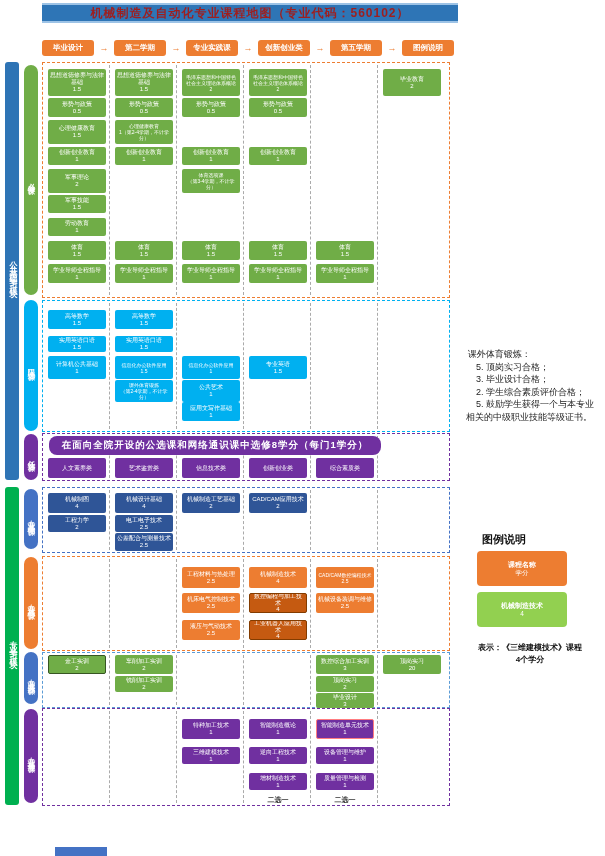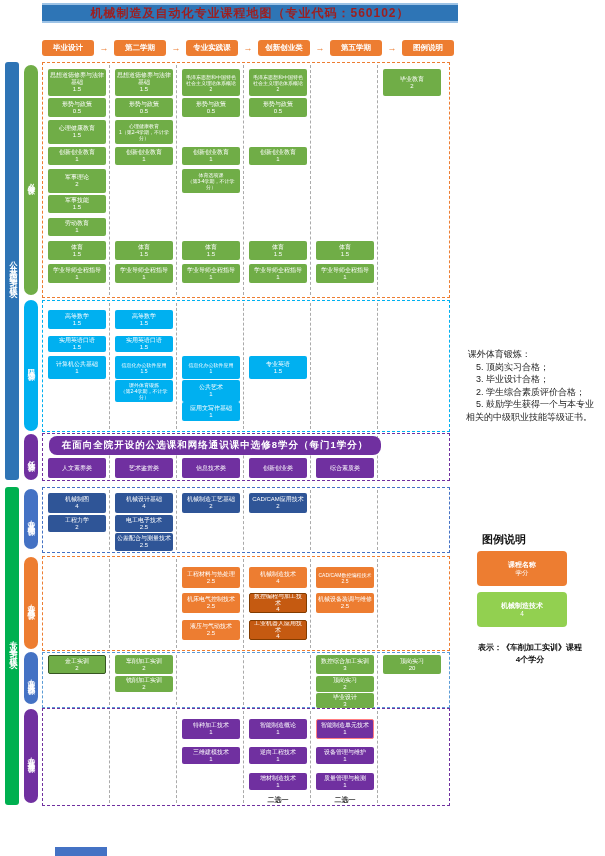--- a/index.html
+++ b/index.html
@@ -439,18 +439,18 @@
       <div class="legend-box" style="top: 551px; background: rgb(237, 125, 49);">
         <div class="nm">课程名称</div>
         <div class="cr">学分</div>
       </div>
       <div class="legend-box" style="top: 592px; background: rgb(146, 208, 80);">
         <div class="nm">机械制造技术</div>
         <div class="cr">4</div>
       </div>
     </div>
   <div class="legend-caption">
-    <div>表示：《车削加工实训》课程</div>
+    <div>表示：《三维建模技术》课程</div>
     <div>4个学分</div>
   </div>
 
   <div class="footer-strip"></div>
 </div>
 
 </body></html>

